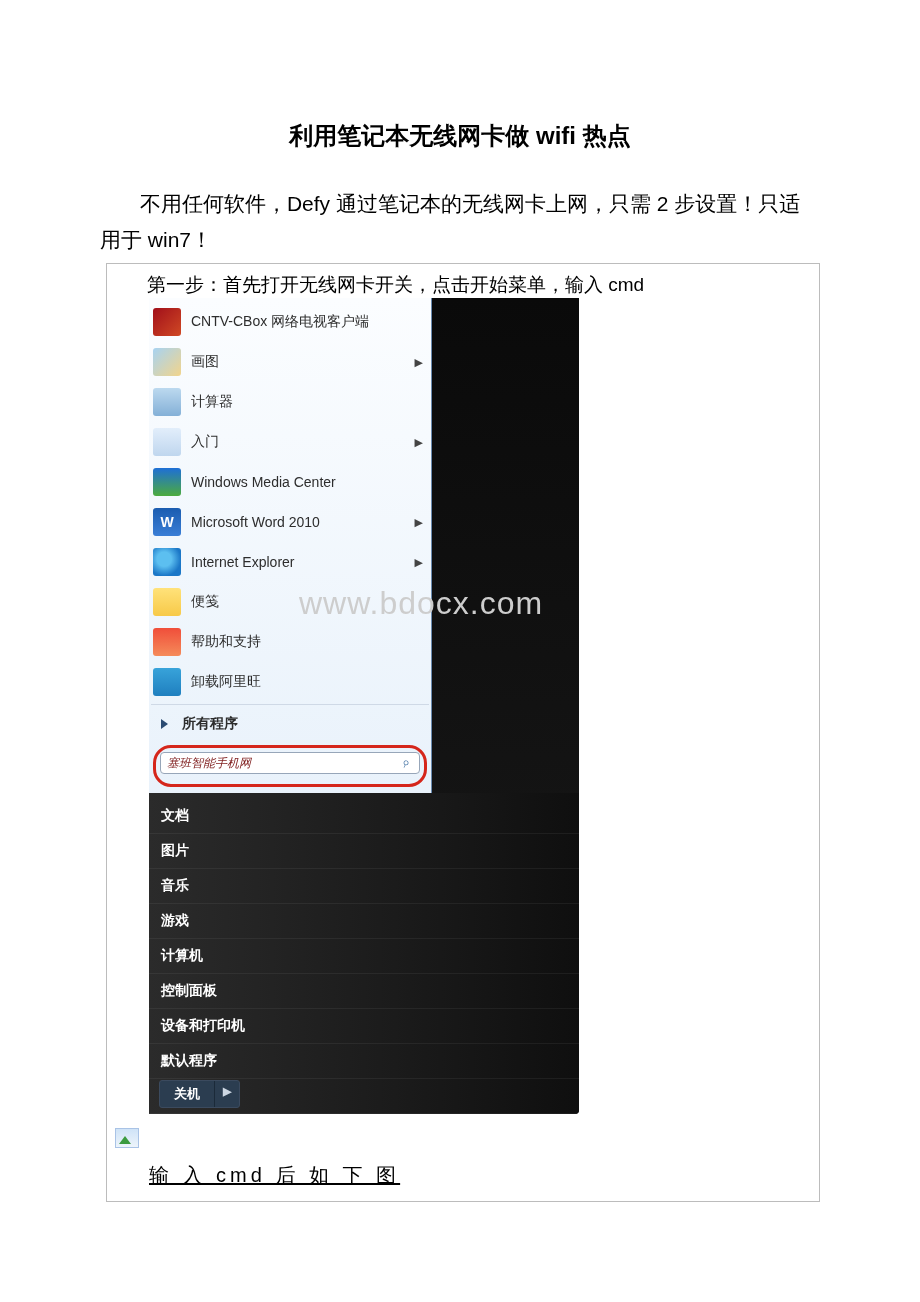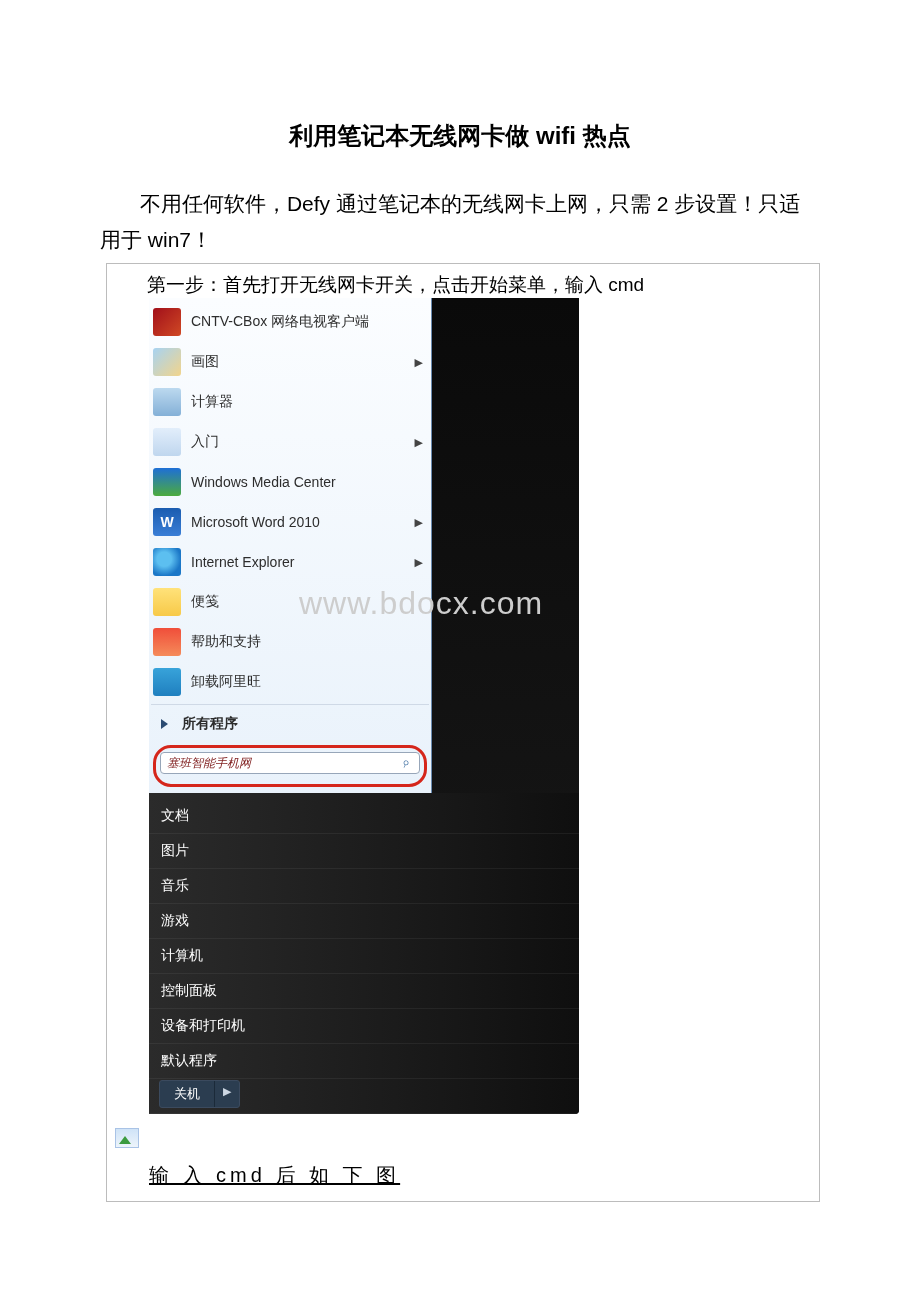--- a/index.html
+++ b/index.html
@@ -124,20 +124,21 @@
     color: #4a78a7;
     font-size: 14px;
     transform: rotate(-20deg);
   }
   .sm-right {
     flex: 1;
     color: #fff;
     padding: 6px 0 0 0;
     background: linear-gradient(90deg, #2b2b2b, #0f0f0f);
     position: relative;
+    font-weight: bold;
   }
   .sm-right-item {
     padding: 8px 12px;
     font-size: 14px;
     border-bottom: 1px solid rgba(255,255,255,0.06);
   }
   .sm-shutdown {
     position: absolute;
     bottom: 6px;
     left: 10px;

